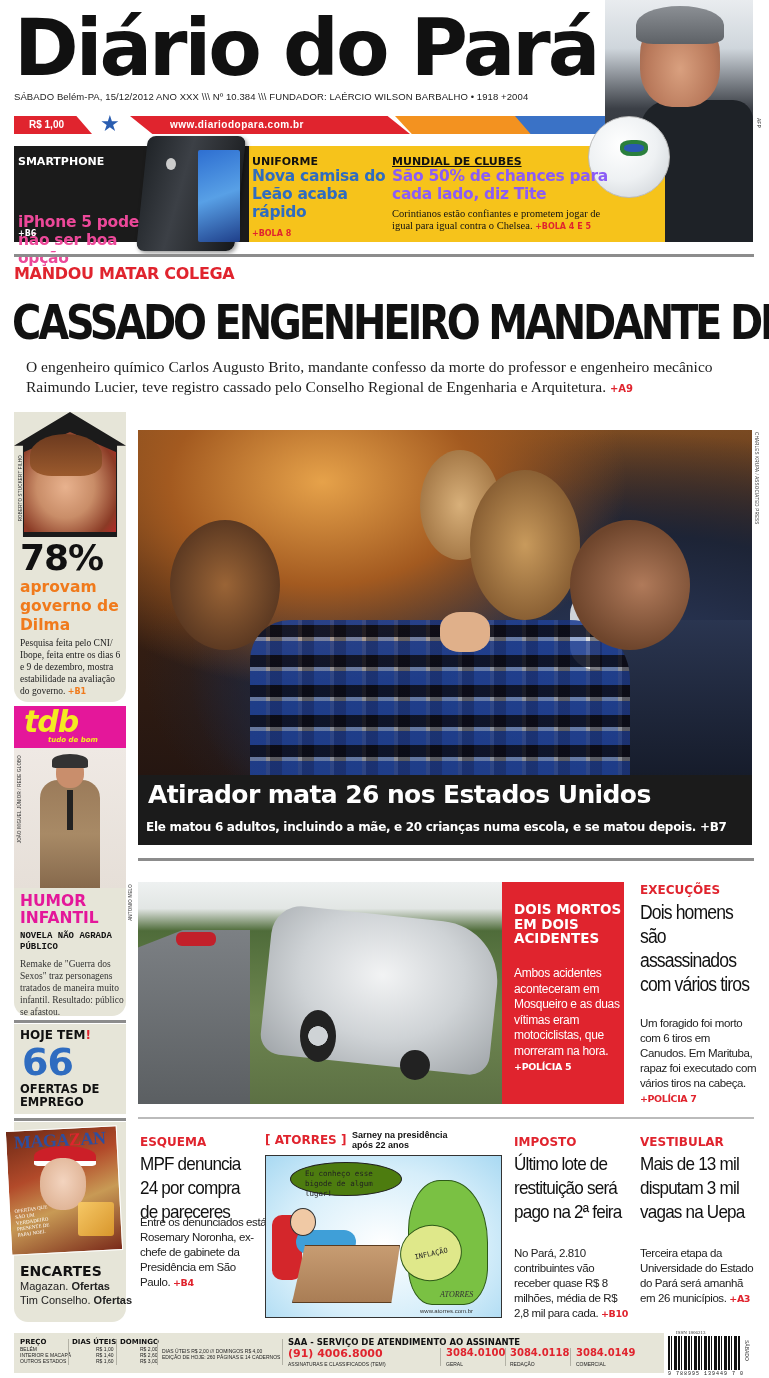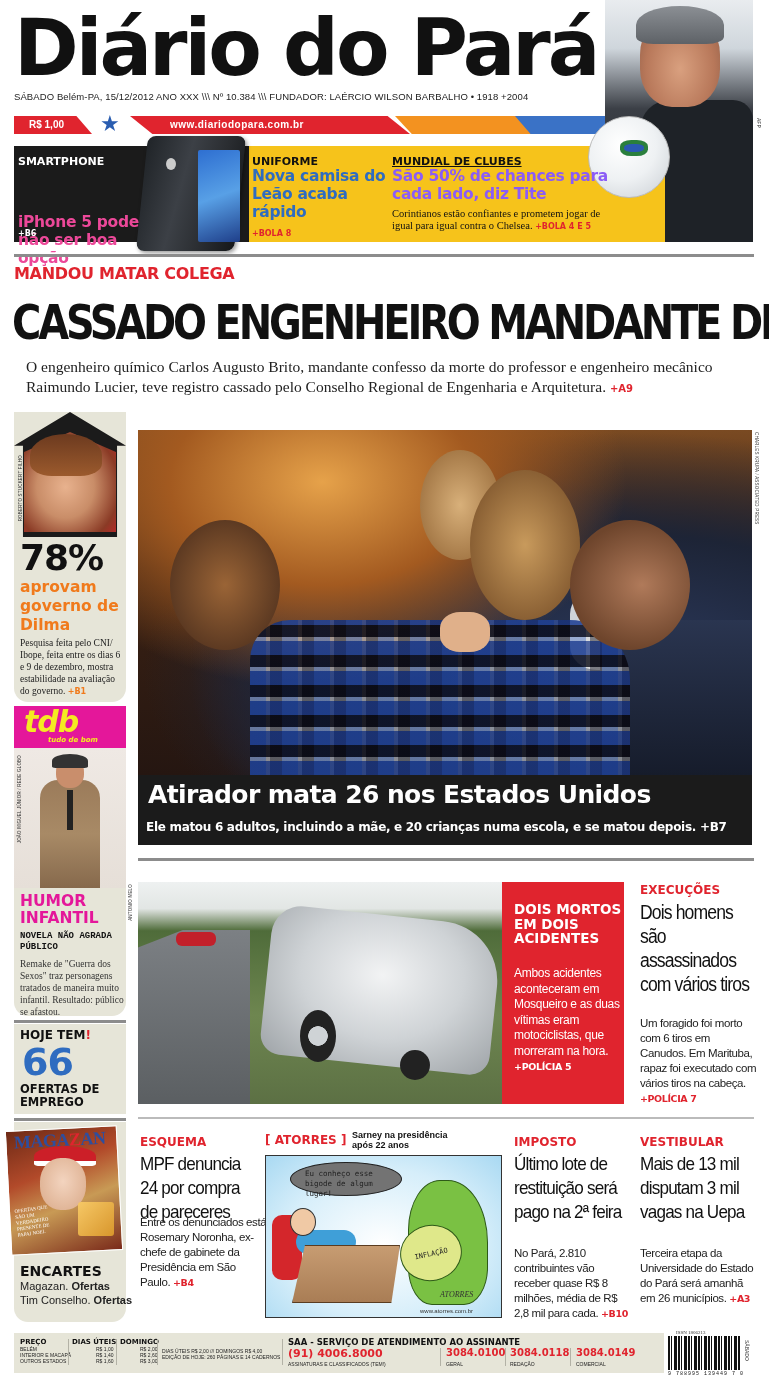--- a/index.html
+++ b/index.html
@@ -148,21 +148,21 @@
   .kicker-red { font-family: "DejaVu Sans", sans-serif; font-weight: 900; font-size: 12px; color: #e0242e; }
   .cond-head { font-family: "Liberation Sans", sans-serif; font-size: 19px; line-height: 24px; letter-spacing: -0.9px; color: #111; transform: scaleX(0.9); transform-origin: left; }
   .small-body { font-family: "Liberation Sans", sans-serif; font-size: 11.5px; line-height: 15px; color: #222; letter-spacing: -0.4px; }
 
   .esq-kicker { left: 140px; top: 1135px; }
   .esq-head { left: 140px; top: 1152px; width: 125px; }
   .esq-body { left: 140px; top: 1215px; width: 128px; }
   .cartoon-kicker { left: 265px; top: 1133px; font-family: "DejaVu Sans", sans-serif; font-weight: 900; font-size: 12px; color: #e0242e; }
   .cartoon-title { left: 352px; top: 1131px; width: 110px; font-family: "Liberation Sans", sans-serif; font-weight: 700; font-size: 9px; line-height: 9.5px; color: #111; }
   .cartoon { left: 265px; top: 1155px; width: 237px; height: 163px; background: radial-gradient(ellipse at 50% 55%, #ffffff 0%, #d6eefa 60%, #a9d9f2 100%); border: 1.5px solid #333; overflow: hidden; }
-  .bubble { left: 290px; top: 1162px; width: 112px; height: 34px; background: #737373; border: 1.3px solid #222; border-radius: 50%; font-family: "DejaVu Sans Mono", monospace; font-size: 7.5px; line-height: 10px; color: #222; padding: 6px 0 0 14px; }
+  .bubble { left: 290px; top: 1162px; width: 112px; height: 34px; background: #4d7c0f; border: 1.3px solid #222; border-radius: 50%; font-family: "DejaVu Sans Mono", monospace; font-size: 7.5px; line-height: 10px; color: #222; padding: 6px 0 0 14px; }
   .desk { left: 292px; top: 1245px; width: 108px; height: 58px; background: linear-gradient(180deg,#c79c72,#a97d55); border: 1px solid #5a3c20; clip-path: polygon(12% 0, 100% 0, 92% 100%, 0 100%); }
   .chair { left: 272px; top: 1215px; width: 30px; height: 65px; background: #d4262b; border-radius: 10px; }
   .man-body { left: 296px; top: 1230px; width: 60px; height: 24px; background: #3f9fd8; border-radius: 12px; }
   .man-head { left: 290px; top: 1208px; width: 26px; height: 28px; background: #f0c9a5; border-radius: 50%; border: 1px solid #333; }
   .monster { left: 408px; top: 1180px; width: 80px; height: 125px; background: #7ac143; border-radius: 40% 50% 30% 30%; border: 1.3px solid #2e5a18; }
   .monster-belly { left: 400px; top: 1225px; width: 62px; height: 56px; background: #dfe88a; border-radius: 50%; border: 1.3px solid #2e5a18; font-family: "DejaVu Sans Mono", monospace; font-size: 7px; color: #222; text-align: center; line-height: 56px; transform: rotate(-12deg); }
   .cartoon-sign { left: 440px; top: 1290px; font-family: "Liberation Serif", serif; font-style: italic; font-size: 8px; color: #333; }
   .cartoon-url { left: 420px; top: 1308px; font-size: 6px; color: #333; }
 
   .imp-kicker { left: 514px; top: 1135px; }

